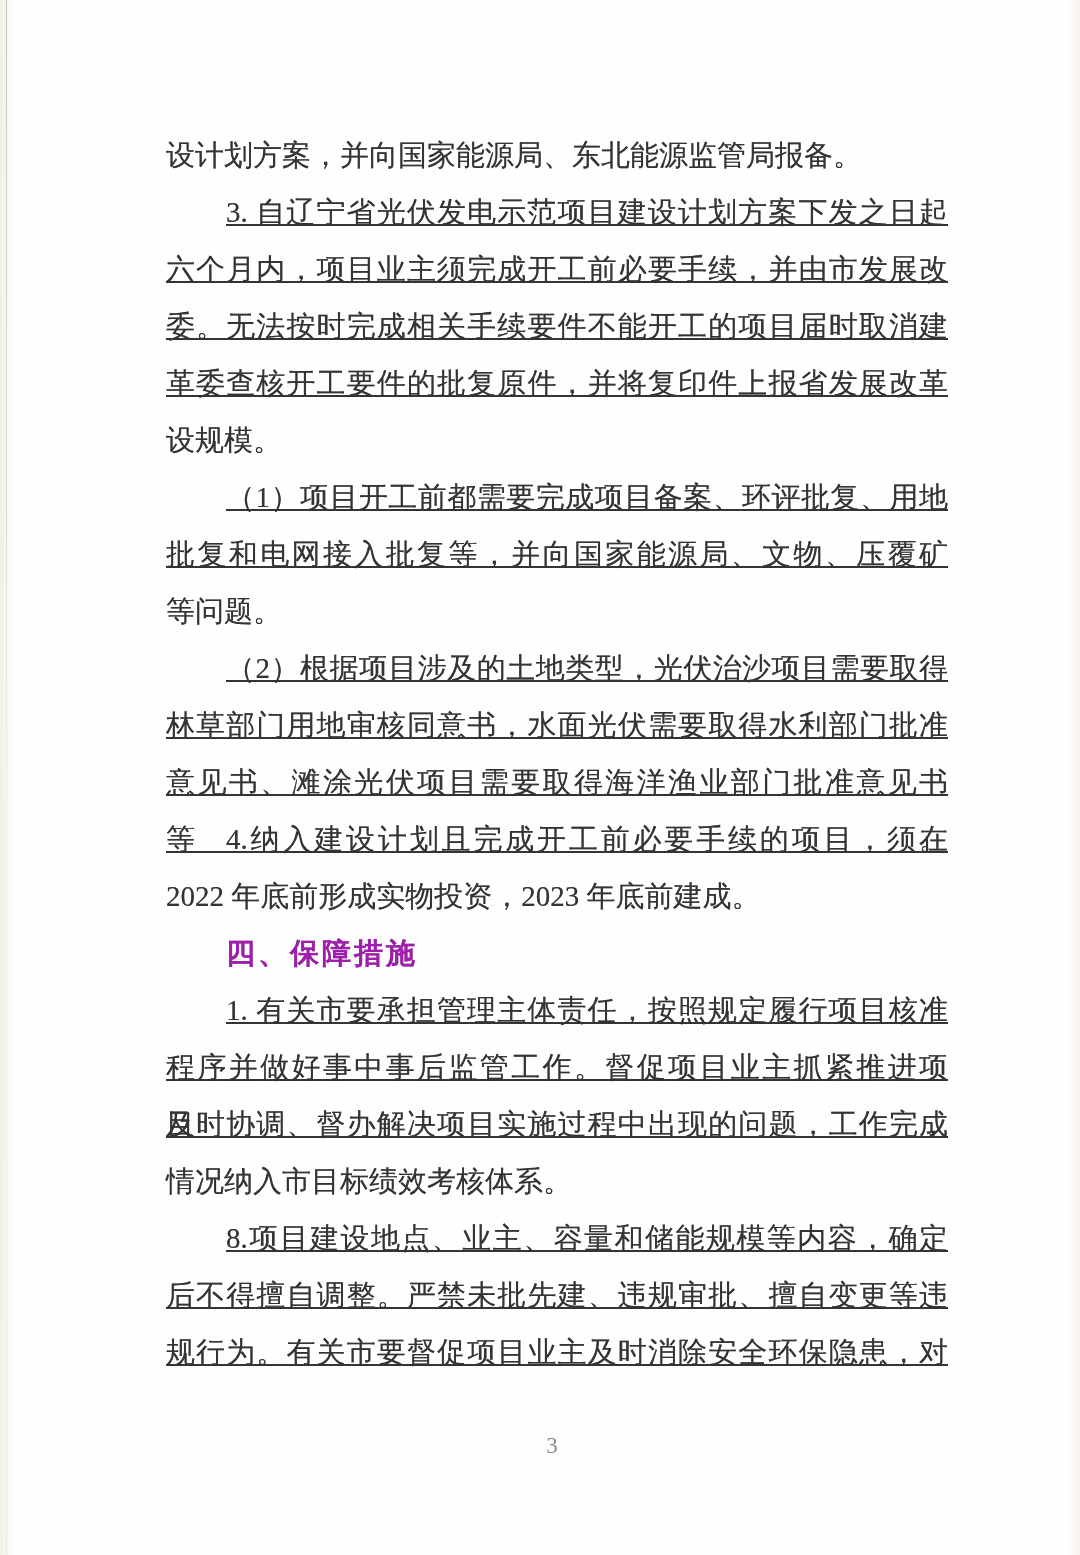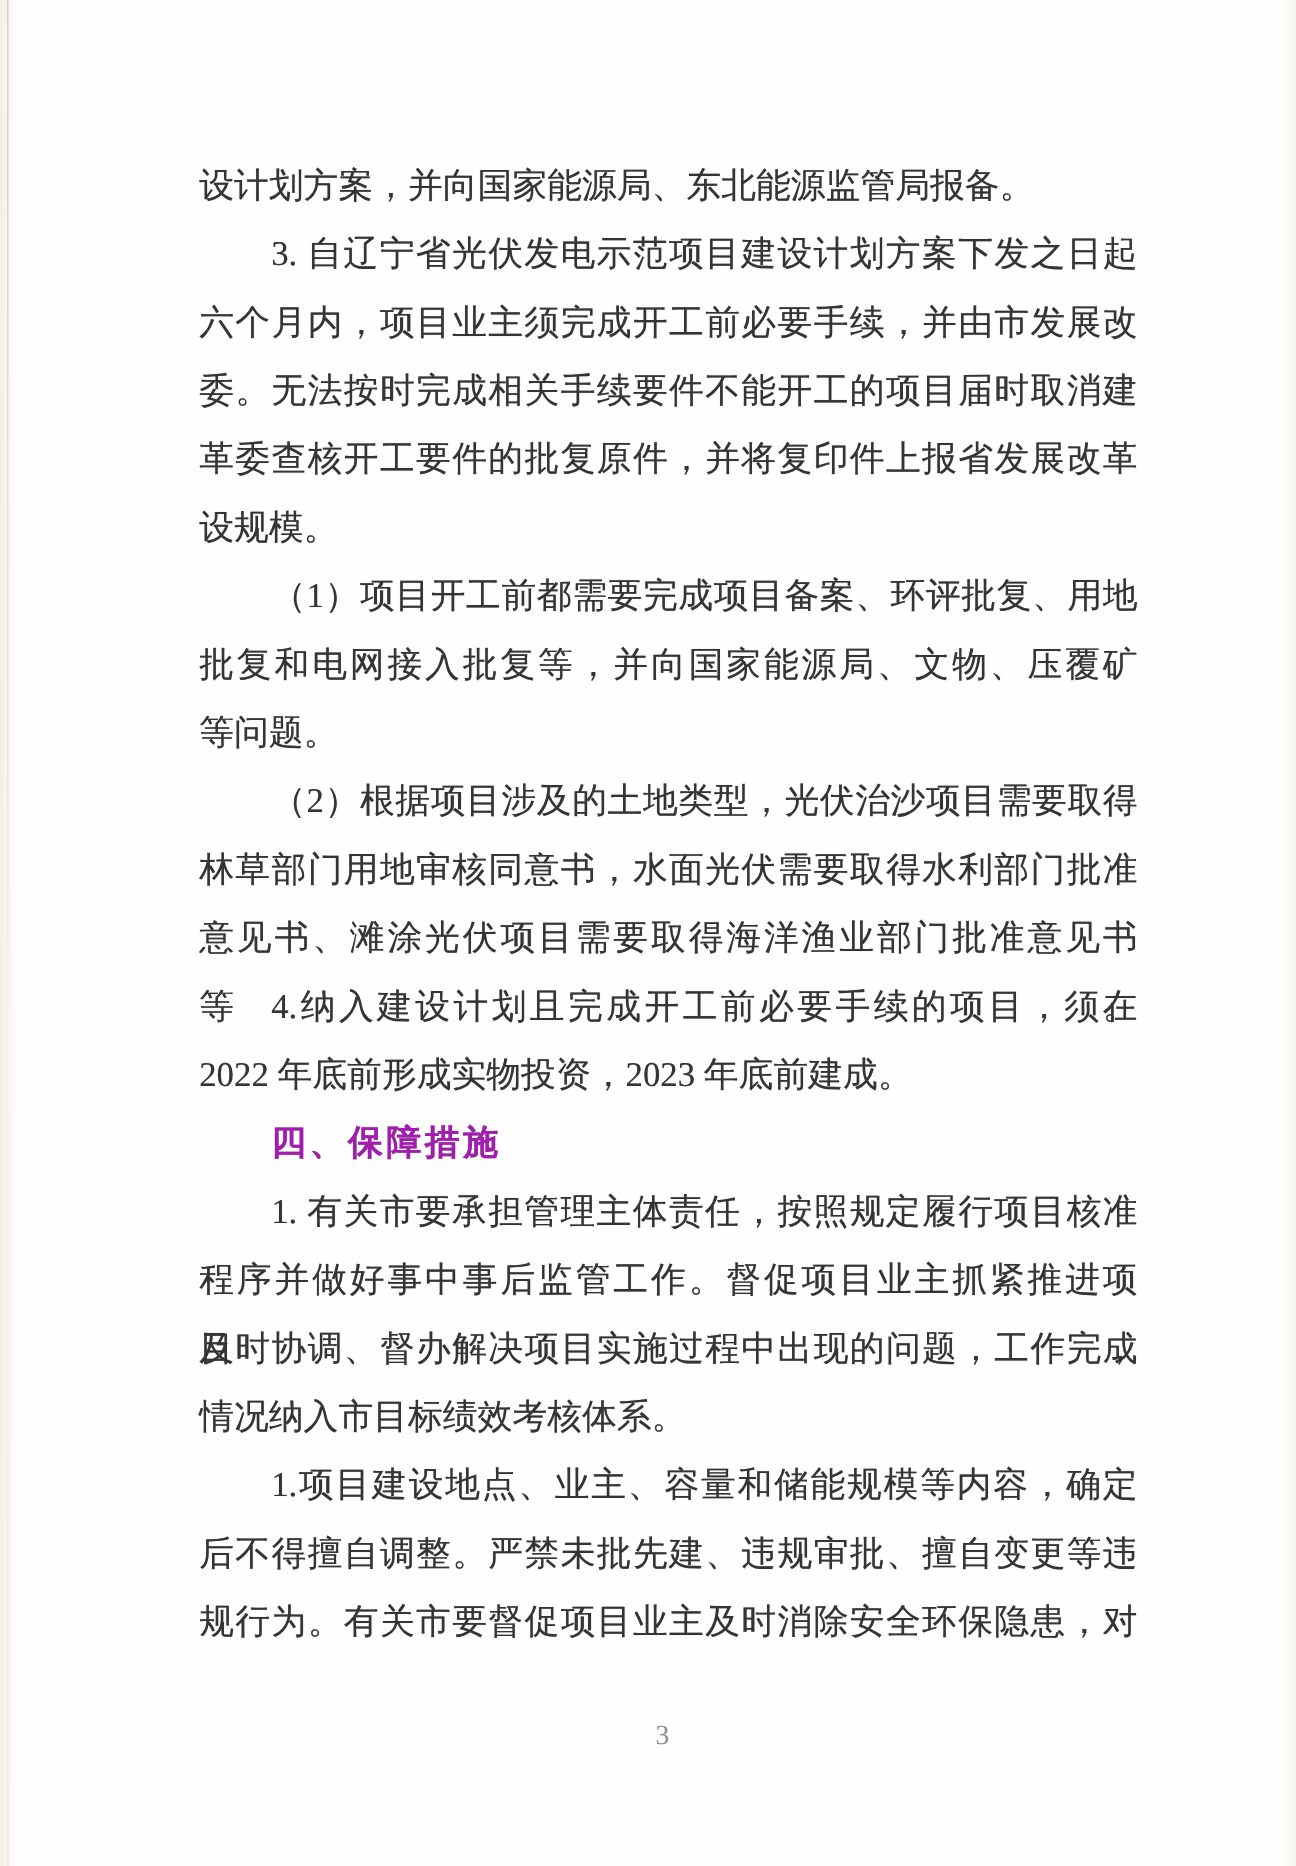--- a/index.html
+++ b/index.html
@@ -43,20 +43,21 @@
   .line {
     height: 57px;
     line-height: 57px;
     font-size: 29px;
     white-space: normal;
     text-shadow: 0 0 0.6px rgba(40,40,40,0.55);
   }
   .line.just {
     text-align: justify;
     text-align-last: justify;
+    text-decoration: underline;
   }
   .line.left {
     text-align: center;
     text-align-last: left;
   }
   .line.ind {
     padding-left: 60px;
   }
   .line.heading {
     font-family: "Liberation Sans", "DejaVu Sans", sans-serif;
@@ -99,19 +100,19 @@
       <div class="line just ind">（2）根据项目涉及的土地类型，光伏治沙项目需要取得</div>
       <div class="line just">林草部门用地审核同意书，水面光伏需要取得水利部门批准</div>
       <div class="line just">意见书、滩涂光伏项目需要取得海洋渔业部门批准意见书等。</div>
       <div class="line just ind">4.纳入建设计划且完成开工前必要手续的项目，须在</div>
       <div class="line left">2022 年底前形成实物投资，2023 年底前建成。</div>
       <div class="line left ind heading">四、保障措施</div>
       <div class="line just ind">1. 有关市要承担管理主体责任，按照规定履行项目核准</div>
       <div class="line just">程序并做好事中事后监管工作。督促项目业主抓紧推进项目，</div>
       <div class="line just">及时协调、督办解决项目实施过程中出现的问题，工作完成</div>
       <div class="line left">情况纳入市目标绩效考核体系。</div>
-      <div class="line just ind">1.项目建设地点、业主、容量和储能规模等内容，确定</div>
+      <div class="line just ind">8.项目建设地点、业主、容量和储能规模等内容，确定</div>
       <div class="line just">后不得擅自调整。严禁未批先建、违规审批、擅自变更等违</div>
       <div class="line just">规行为。有关市要督促项目业主及时消除安全环保隐患，对</div>
     </main>
 
   <div class="page-number">3</div>
 </div>
 
 </body></html>

